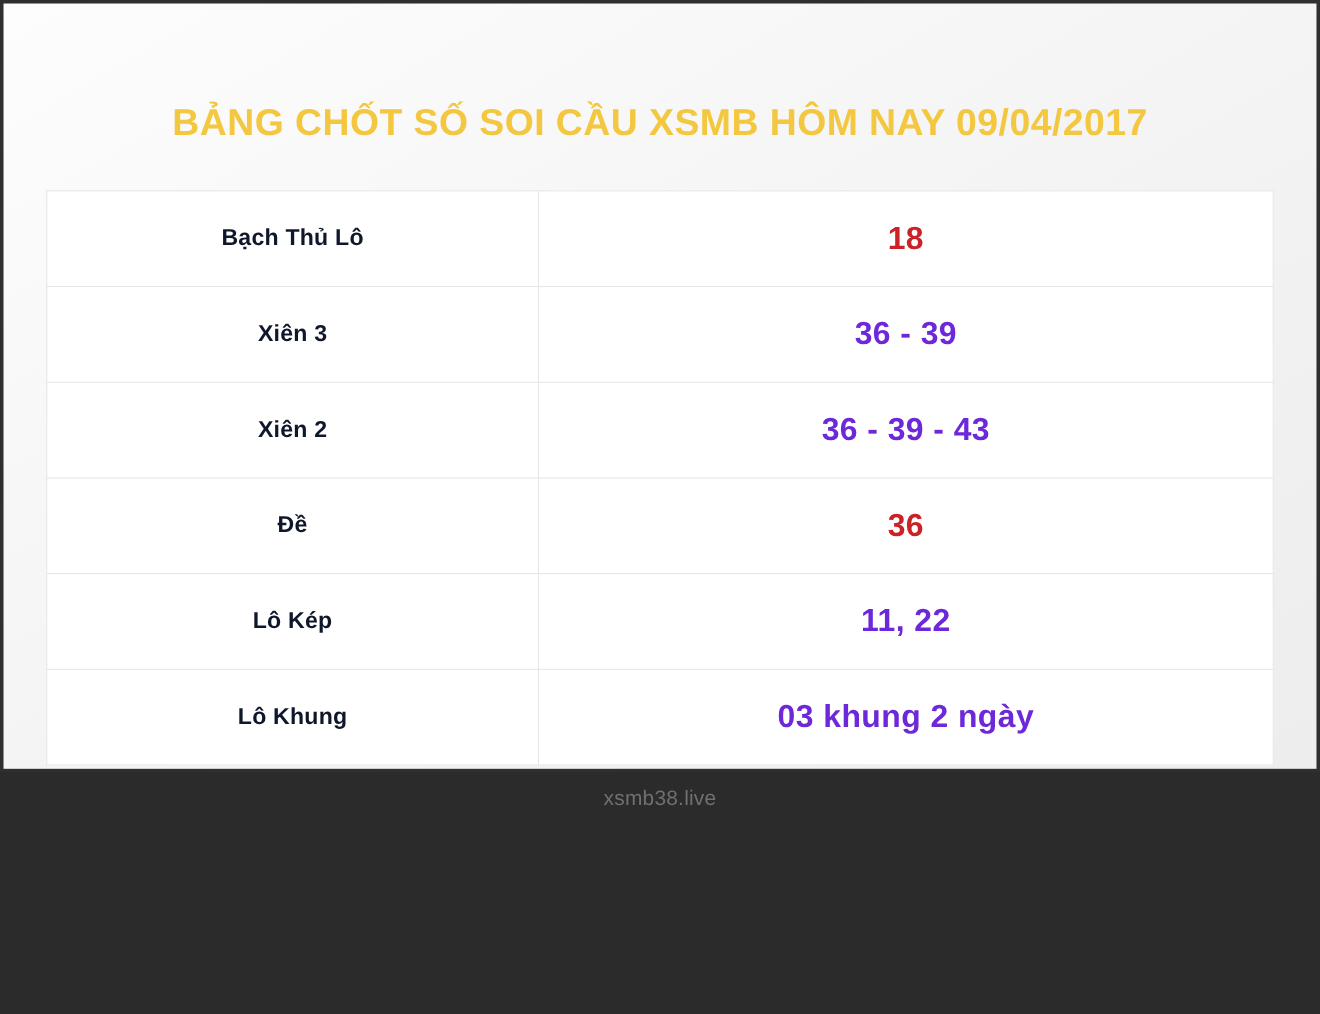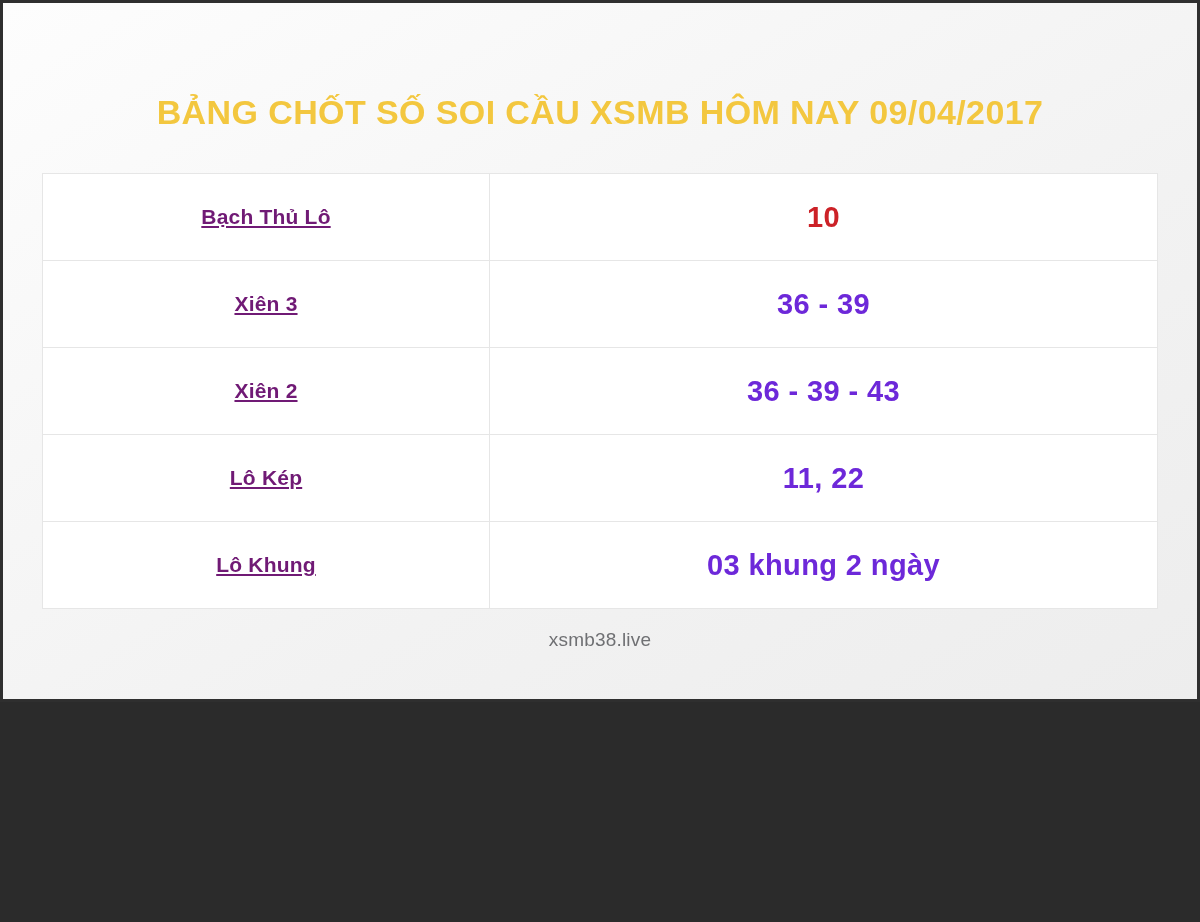--- a/index.html
+++ b/index.html
@@ -63,23 +63,22 @@
     width: 446px;
   }
 
   .col-value {
     width: 667px;
   }
 
   .label-text {
     font-size: 21px;
     font-weight: bold;
-    color: #701a75;
+    color: #0f172a;
     letter-spacing: 0.2px;
-    text-decoration: underline;
   }
 
   .value-text {
     font-size: 29px;
     font-weight: bold;
     color: #6d28d9;
     letter-spacing: 0.4px;
   }
 
   .value-text.accent {
@@ -98,29 +97,33 @@
 <body>
 
 <div class="page">
 
   <div class="board-title">BẢNG CHỐT SỐ SOI CẦU XSMB HÔM NAY 09/04/2017</div>
 
   <table class="board-table">
     <tbody>
         <tr>
           <td class="col-label"><span class="label-text">Bạch Thủ Lô</span></td>
-          <td class="col-value"><span class="value-text accent">10</span></td>
+          <td class="col-value"><span class="value-text accent">18</span></td>
         </tr>
         <tr>
           <td class="col-label"><span class="label-text">Xiên 3</span></td>
           <td class="col-value"><span class="value-text">36 - 39</span></td>
         </tr>
         <tr>
           <td class="col-label"><span class="label-text">Xiên 2</span></td>
           <td class="col-value"><span class="value-text">36 - 39 - 43</span></td>
+        </tr>
+        <tr>
+          <td class="col-label"><span class="label-text">Đề</span></td>
+          <td class="col-value"><span class="value-text accent">36</span></td>
         </tr>
         <tr>
           <td class="col-label"><span class="label-text">Lô Kép</span></td>
           <td class="col-value"><span class="value-text">11, 22</span></td>
         </tr>
         <tr>
           <td class="col-label"><span class="label-text">Lô Khung</span></td>
           <td class="col-value"><span class="value-text">03 khung 2 ngày</span></td>
         </tr>
       </tbody>

